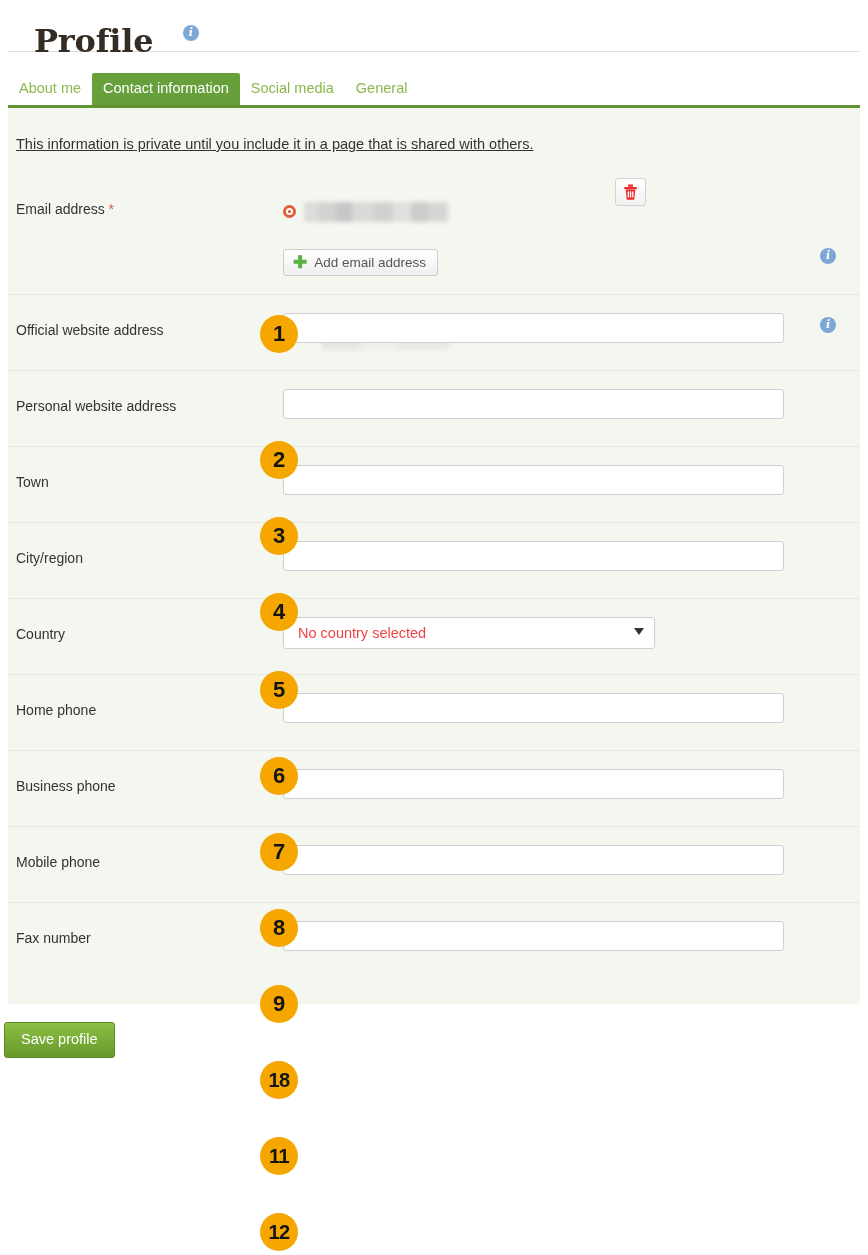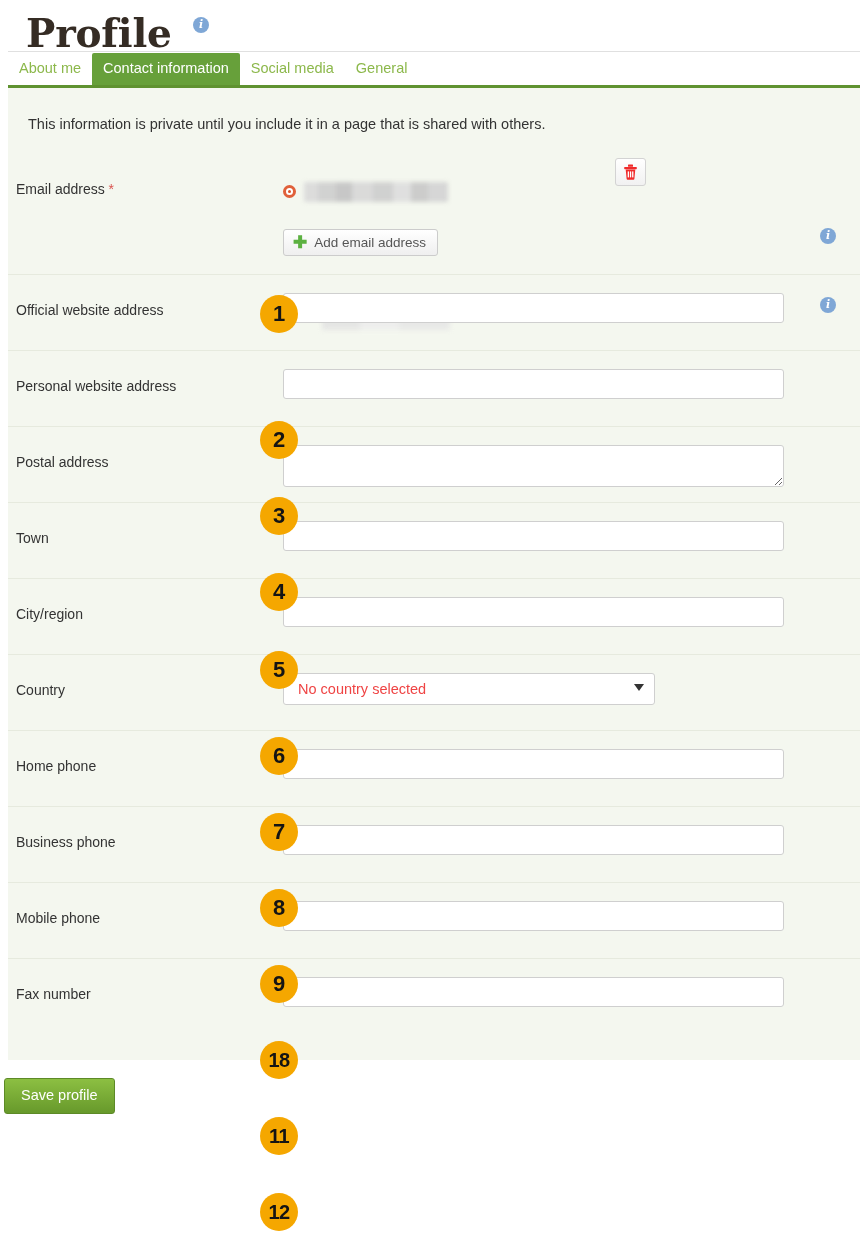--- a/index.html
+++ b/index.html
@@ -16,27 +16,27 @@
   .page-header {
     position: relative;
     padding: 8px 0 10px 10px;
     border-bottom: 1px solid #e0e0e0;
     margin: 0 8px 0 8px;
     height: 52px;
   }
   .page-title {
     display: inline-block;
     font-family: "DejaVu Serif", "Liberation Serif", serif;
-    font-size: 39px;
+    font-size: 32px;
     font-weight: bold;
     color: #352c24;
     letter-spacing: -0.2px;
     vertical-align: middle;
     line-height: 34px;
-    margin: 8px;
+    margin: 16px;
   }
   .info-icon {
     display: inline-block;
     width: 16px; height: 16px;
     border-radius: 50%;
     background: #7fa7d6;
     color: #ffffff;
     font-family: "DejaVu Serif", "Liberation Serif", serif;
     font-weight: bold;
     font-style: italic;
@@ -48,21 +48,21 @@
     position: relative;
     top: -8px;
     cursor: pointer;
     user-select: none;
   }
   .info-icon.small { margin-left: 0; top: 0; }
 
   
   .tabs {
     position: relative;
-    margin: 1px 8px 0 8px;
+    margin: 21px 8px 0 8px;
     height: 32px;
     white-space: nowrap;
     font-size: 0;
     text-decoration: underline;
   }
   .tab {
     display: inline-block;
     font-size: 14.5px;
     color: #8cb84b;
     padding: 7px 11px 8px 11px;
@@ -83,22 +83,23 @@
   .panel {
     margin: 0 8px;
     background: #f4f7ef;
     border-top: 3px solid #5f9230;
     padding: 0 0 26px 0;
     position: relative;
   }
   .intro {
     font-size: 14.5px;
     color: #333333;
-    padding: 26px 0 22px 20px;
+    padding: 26px 0 22px 8px;
     line-height: 20px;
+    text-decoration: underline;
   }
 
   
   .frow {
     position: relative;
     display: flex;
     align-items: flex-start;
     border-top: 1px solid #e6eade;
     min-height: 76px;
     padding: 0;
@@ -348,26 +349,20 @@
             <span class="info-icon small info-right" style="top: 22px;">i</span>
           </div>
         </div>
         <div class="frow">
           <div class="flabel">Personal website address</div>
           <div class="fcontrol">
             <input type="text" class="txt" value="" style="">
           </div>
         </div>
         <div class="frow">
-          <div class="flabel">Postal address</div>
-          <div class="fcontrol">
-            <textarea class="txtarea" value="" style=""></textarea>
-          </div>
-        </div>
-        <div class="frow">
           <div class="flabel">Town</div>
           <div class="fcontrol">
             <input type="text" class="txt" value="" style="">
           </div>
         </div>
         <div class="frow">
           <div class="flabel">City/region</div>
           <div class="fcontrol">
             <input type="text" class="txt" value="" style="">
           </div>

